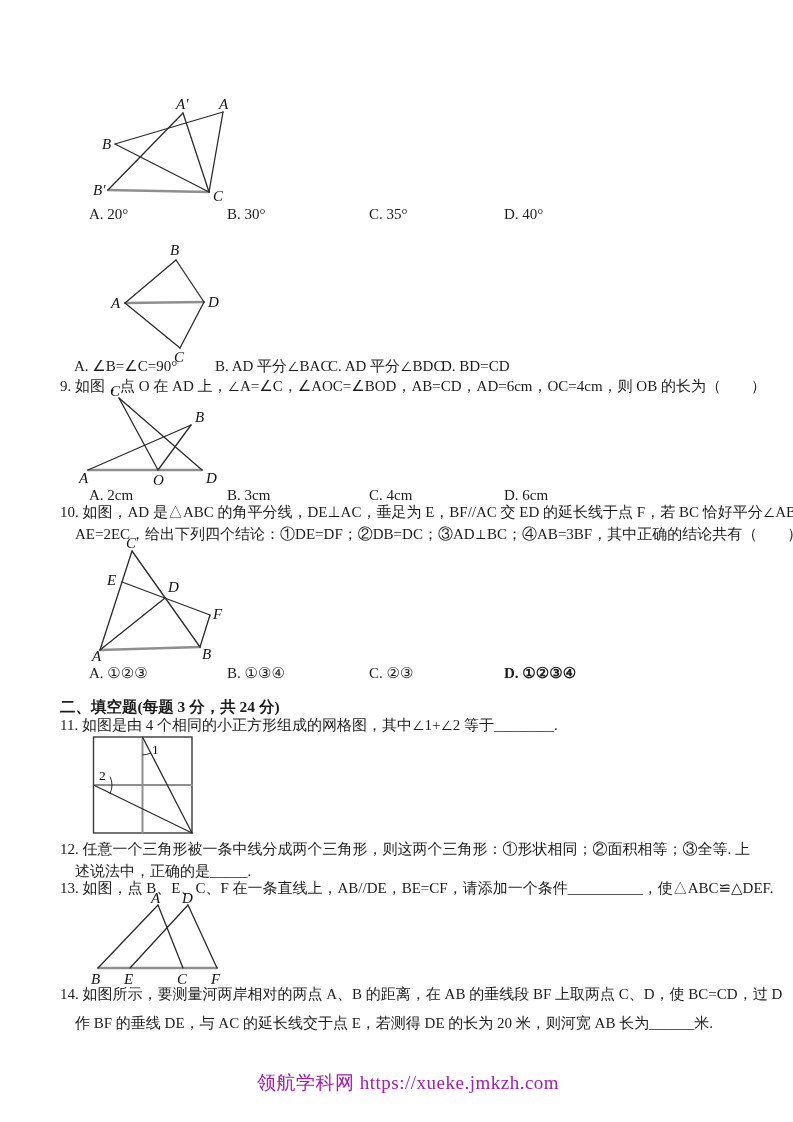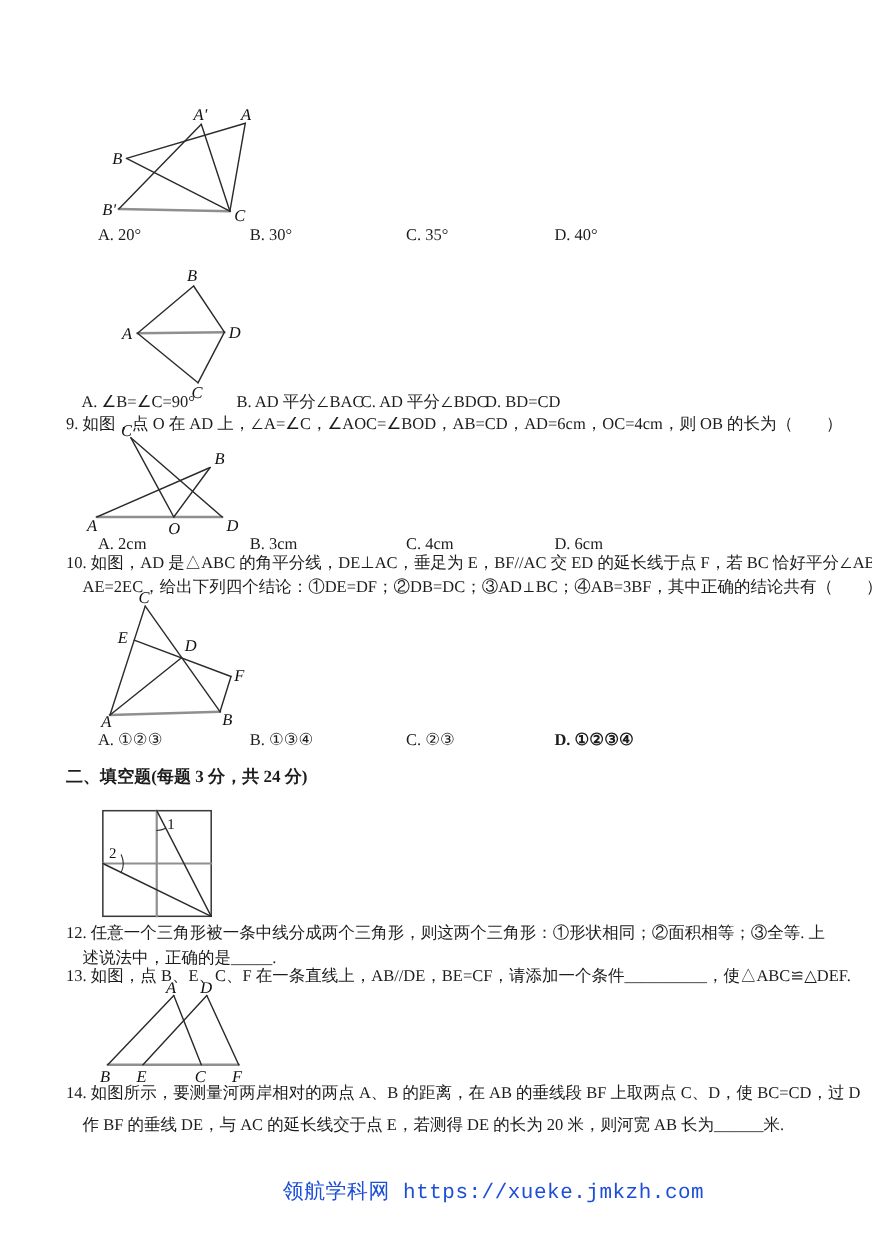--- a/index.html
+++ b/index.html
@@ -10,21 +10,21 @@
   .tl { position:absolute; font-size:15px; line-height:19px; white-space:nowrap; }
   .bold { font-weight:bold; font-size:15.5px; }
   .fig { position:absolute; }
   .fig line, .fig path, .fig rect { stroke:#2b2b2b; stroke-width:1.3; fill:none; stroke-linecap:round; }
   .fig .gray { stroke:#8f8f8f; stroke-width:2.4; }
   .fig .thin-gray { stroke:#8f8f8f; stroke-width:2; }
   .fig text { font-size:15px; font-style:italic; fill:#111111; font-family:"Liberation Serif", serif; }
   .fig text.plain { font-style:normal; font-size:13.5px; }
   .footer {
     position:absolute; left:257px; top:1070px;
-    font-family:Liberation Mono, monospace; font-size:19px; color:#1d4ed8;
+    font-family:Liberation Serif, serif; font-size:19px; color:#a21caf;
     letter-spacing:0.5px; white-space:nowrap;
   }
 </style>
 </head>
 <body>
 
 <div class="page">
 
   <svg class="fig" style="left:85px; top:92px;" width="160" height="112" viewBox="0 0 160 112">
     <line x1="23" y1="98" x2="124" y2="100" class="gray"></line>
@@ -101,20 +101,21 @@
     <text x="114" y="121">B</text>
   </svg>
 
   <div class="tl" style="left:89px; top:664px;">A. ①②③</div>
   <div class="tl" style="left:227px; top:664px;">B. ①③④</div>
   <div class="tl" style="left:369px; top:664px;">C. ②③</div>
   <div class="tl" style="left:504px; top:664px;font-weight:bold;">D. ①②③④</div>
 
   <div class="tl bold" style="left:60px; top:697px;text-align:right;">二、填空题(每题 3 分，共 24 分)</div>
 
+  <div class="tl" style="left:60px; top:716px;">11. 如图是由 4 个相同的小正方形组成的网格图，其中∠1+∠2 等于________.</div>
 
   <svg class="fig" style="left:92px; top:734px;" width="104" height="102" viewBox="0 0 104 102">
     <rect x="1.5" y="3" width="98.5" height="96" style="stroke:#3a3a3a; stroke-width:1.4;"></rect>
     <line x1="50.5" y1="3" x2="50.5" y2="99" class="thin-gray"></line>
     <line x1="1.5" y1="51" x2="100" y2="51" class="thin-gray"></line>
     <line x1="50.5" y1="3" x2="100" y2="99"></line>
     <line x1="1.5" y1="51" x2="100" y2="99"></line>
     <path d="M 50.5 21 A 18 18 0 0 0 58.7 19" style="stroke-width:1;"></path>
     <path d="M 18.2 43 A 19 19 0 0 1 18.1 59.3" style="stroke-width:1;"></path>
     <text x="60" y="20" class="plain">1</text>

